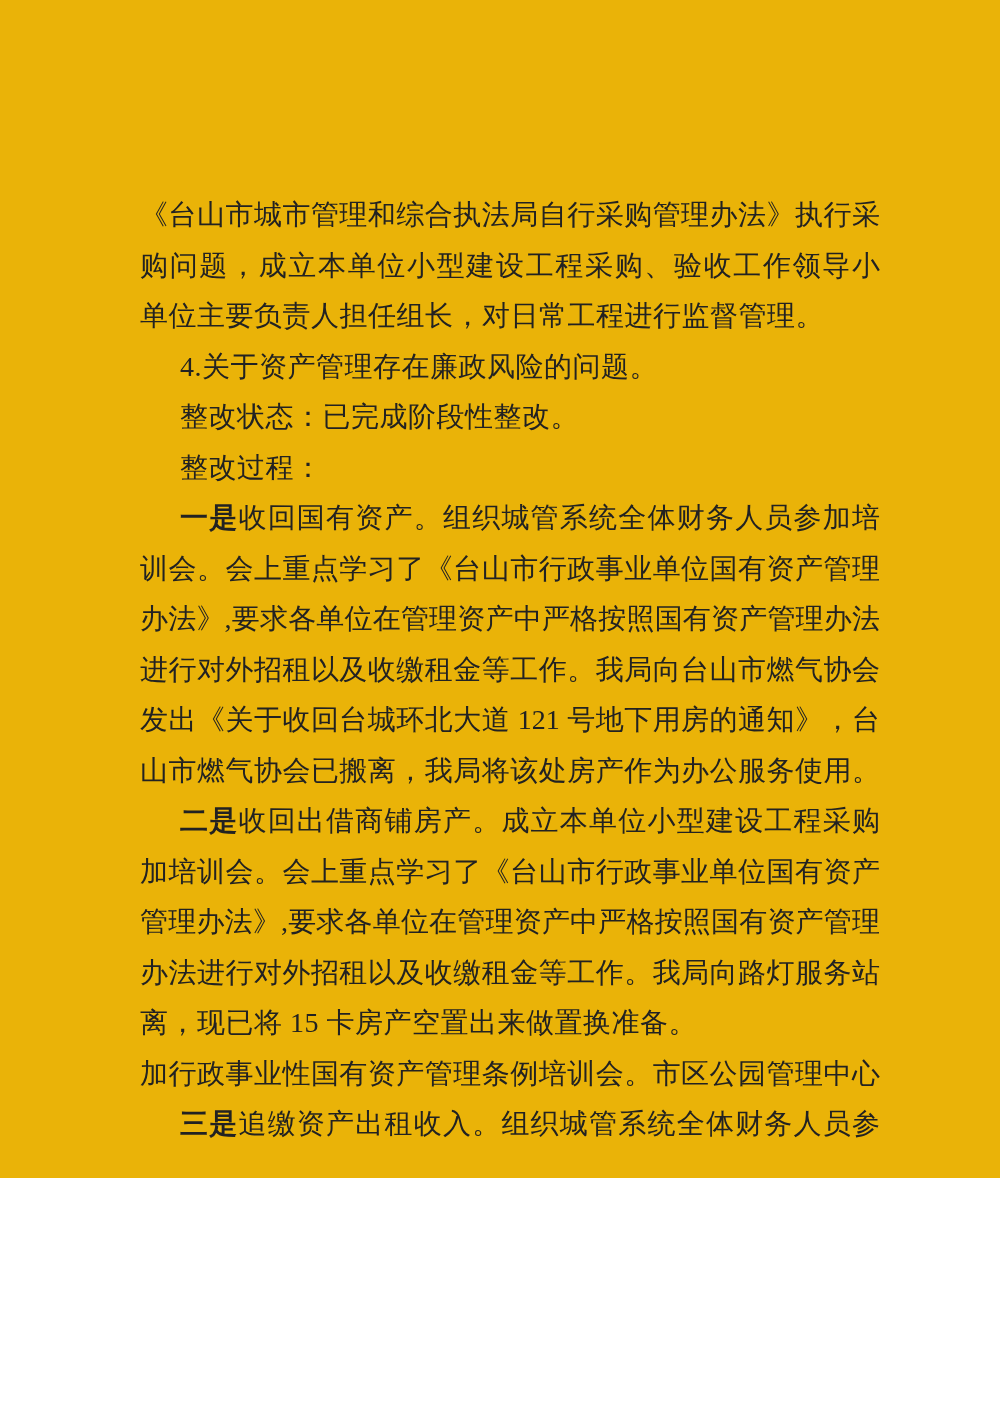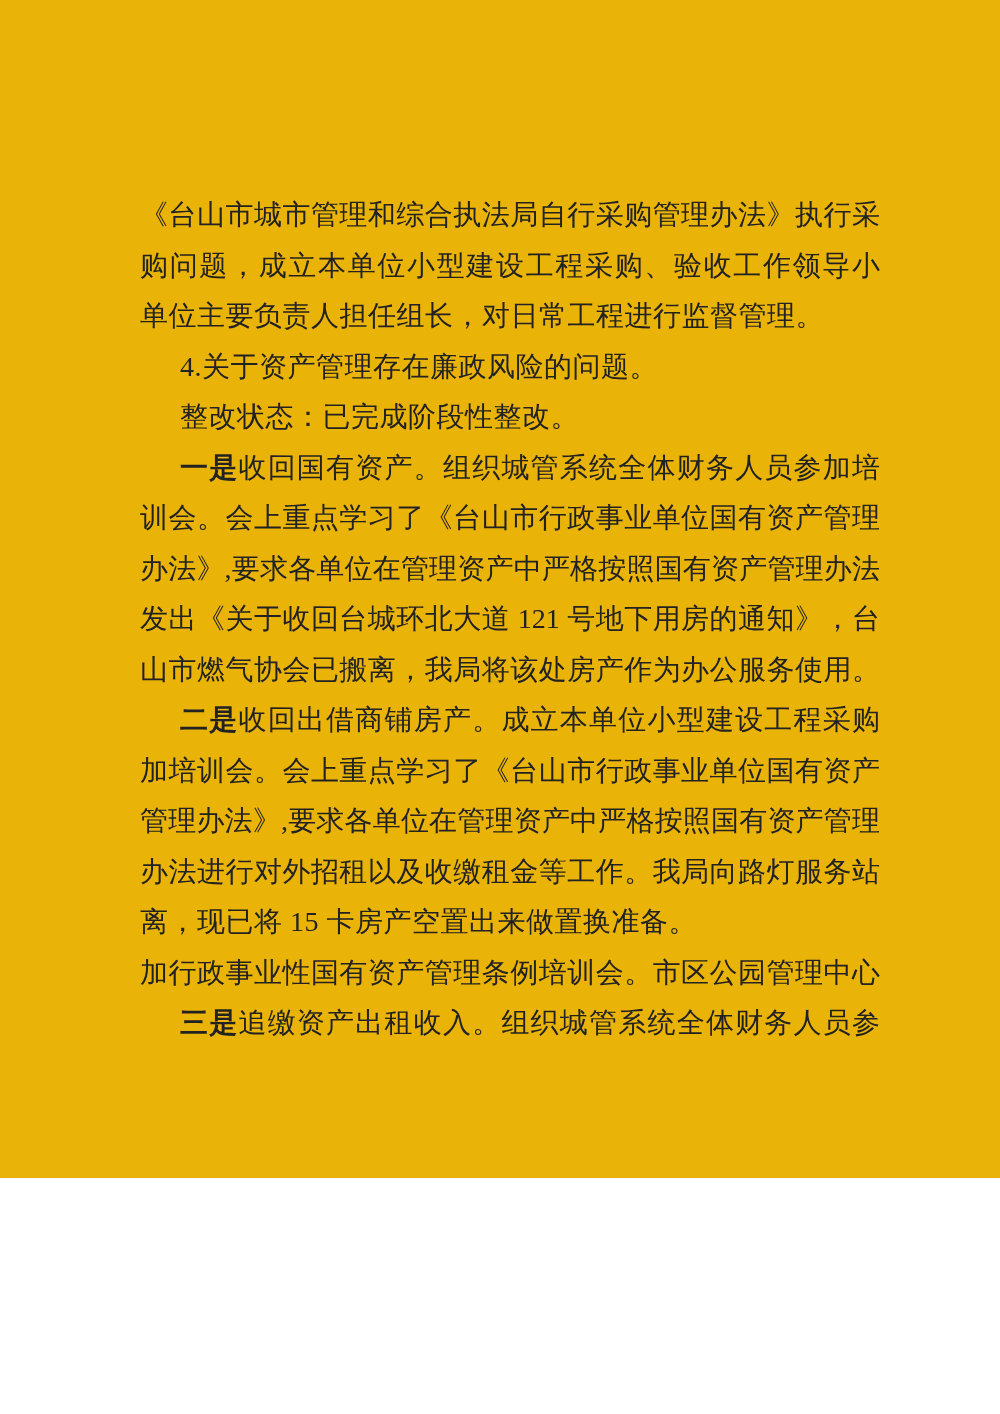--- a/index.html
+++ b/index.html
@@ -48,23 +48,25 @@
 </head>
 <body>
 
 <div class="page">
   <div class="textblock" id="textblock">
       <div class="line j"><span>《台山市城市管理和综合执法局自行采购管理办法》执行采</span></div>
       <div class="line j"><span>购问题，成立本单位小型建设工程采购、验收工作领导小组，</span></div>
       <div class="line"><span>单位主要负责人担任组长，对日常工程进行监督管理。</span></div>
       <div class="line indent"><span>4.关于资产管理存在廉政风险的问题。</span></div>
       <div class="line indent"><span>整改状态：已完成阶段性整改。</span></div>
+      <div class="line indent"><span>整改过程：</span></div>
       <div class="line j indent"><span class="lead">一是</span><span>收回国有资产。组织城管系统全体财务人员参加培</span></div>
       <div class="line j"><span>训会。会上重点学习了《台山市行政事业单位国有资产管理</span></div>
       <div class="line j"><span>办法》,要求各单位在管理资产中严格按照国有资产管理办法</span></div>
+      <div class="line j"><span>进行对外招租以及收缴租金等工作。我局向台山市燃气协会</span></div>
       <div class="line j"><span>发出《关于收回台城环北大道 121 号地下用房的通知》，台</span></div>
       <div class="line j"><span>山市燃气协会已搬离，我局将该处房产作为办公服务使用。</span></div>
       <div class="line j indent"><span class="lead">二是</span><span>收回出借商铺房产。成立本单位小型建设工程采购</span></div>
       <div class="line j"><span>加培训会。会上重点学习了《台山市行政事业单位国有资产</span></div>
       <div class="line j"><span>管理办法》,要求各单位在管理资产中严格按照国有资产管理</span></div>
       <div class="line j"><span>办法进行对外招租以及收缴租金等工作。我局向路灯服务站</span></div>
       <div class="line"><span>离，现已将 15 卡房产空置出来做置换准备。</span></div>
       <div class="line j"><span>加行政事业性国有资产管理条例培训会。市区公园管理中心</span></div>
       <div class="line j indent"><span class="lead">三是</span><span>追缴资产出租收入。组织城管系统全体财务人员参</span></div>
     </div>

